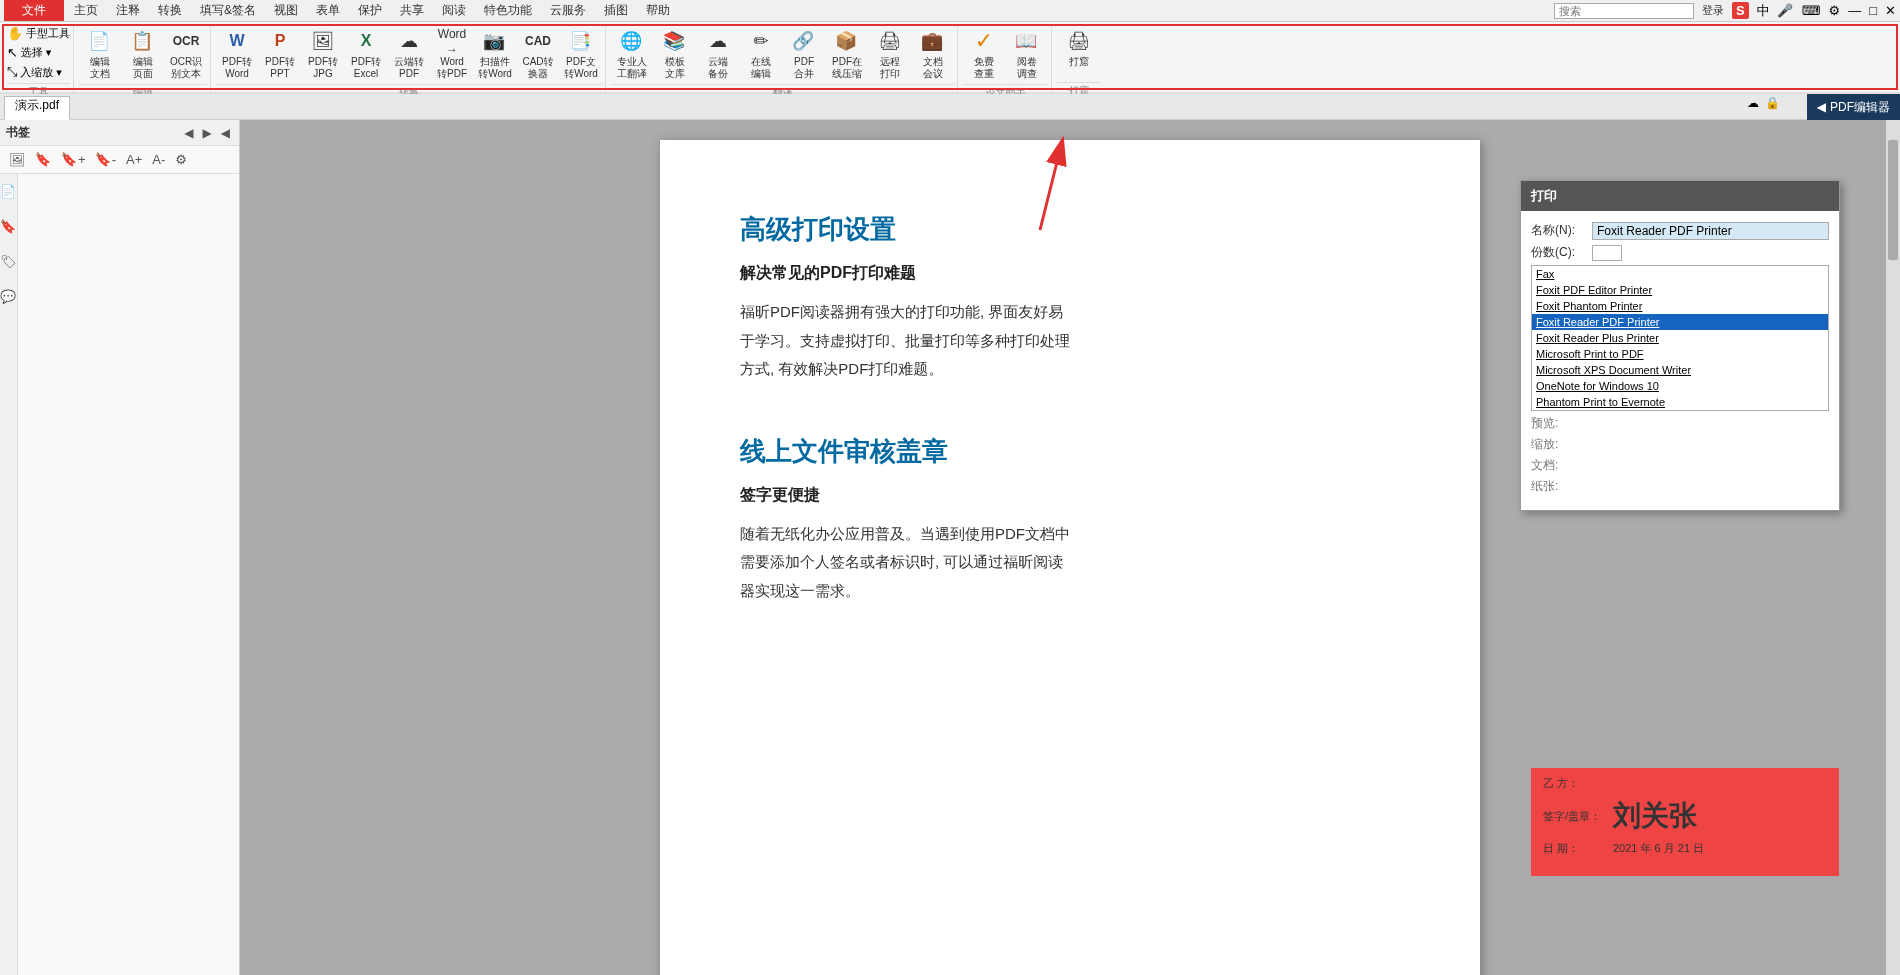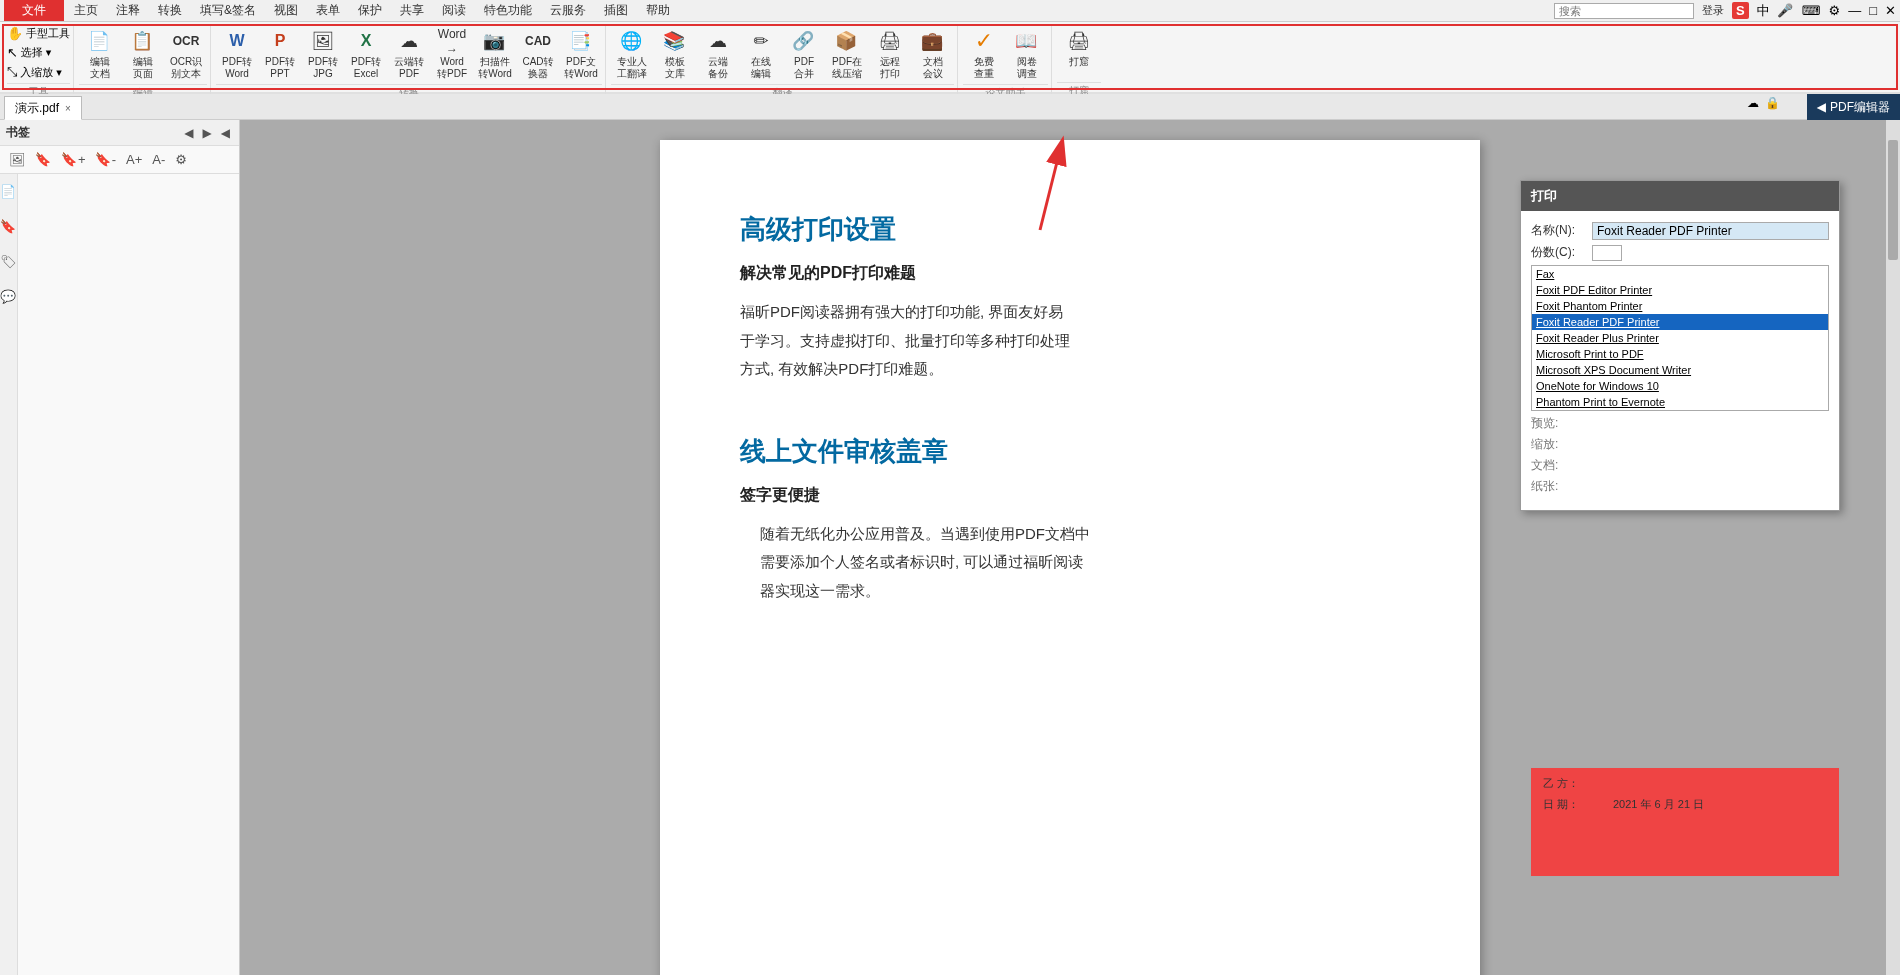--- a/index.html
+++ b/index.html
@@ -123,21 +123,21 @@
       border: 1px solid #bbb;
       border-bottom: none;
       display: flex;
       align-items: center;
       gap: 6px;
       font-size: 12px;
       cursor: pointer;
       position: relative;
       top: 1px;
     }
-    .tab-item.active { background: #fff; border-bottom: 1px solid #fff; }
+    .tab-item.active { background: #fff; border-bottom: 1px solid #fff; flex-direction: column; }
     .tab-close { font-size: 10px; color: #666; cursor: pointer; }
     .topbar-login { font-size: 11px; color: #333; cursor: pointer; }
 
     
     .main-area {
       display: flex;
       height: calc(975px - 22px - 70px - 26px);
     }
 
     
@@ -590,21 +590,21 @@
         <div class="section-heading">高级打印设置</div>
         <div class="sub-heading">解决常见的PDF打印难题</div>
         <div class="body-text" style="white-space:pre-line;">福昕PDF阅读器拥有强大的打印功能, 界面友好易
 于学习。支持虚拟打印、批量打印等多种打印处理
 方式, 有效解决PDF打印难题。</div>
       </div>
 
       <div class="section-block">
         <div class="section-heading">线上文件审核盖章</div>
         <div class="sub-heading">签字更便捷</div>
-        <div class="body-text" style="white-space:pre-line;margin-left:20px;">随着无纸化办公应用普及。当遇到使用PDF文档中
+        <div class="body-text" style="white-space:pre-line;">随着无纸化办公应用普及。当遇到使用PDF文档中
 需要添加个人签名或者标识时, 可以通过福昕阅读
 器实现这一需求。</div>
       </div>
 
     </div>
 
     <div class="print-dialog" style="position:absolute;right:60px;top:60px;">
       <div class="print-dialog-title">打印</div>
       <div class="print-dialog-body">
         <div class="print-row">
@@ -643,20 +643,24 @@
         <div class="print-row">
           <span class="print-label" style="color:#777;">纸张:</span>
         </div>
       </div>
     </div>
 
     <div class="signature-box" style="position:absolute;right:60px;bottom:100px;">
       <div class="sig-row">
         <span style="font-size:11px;color:#333;">乙 方：</span>
       </div>
+      <div class="sig-row" style="align-items:center;">
+        <span class="sig-label">签字/盖章：</span>
+        <span class="sig-value">刘关张</span>
+      </div>
       <div class="sig-row">
         <span class="sig-label">日  期：</span>
         <span class="sig-date">2021 年 6 月 21 日</span>
       </div>
     </div>
 
     <div class="scrollbar-area">
       <div class="scroll-thumb"></div>
     </div>
 

